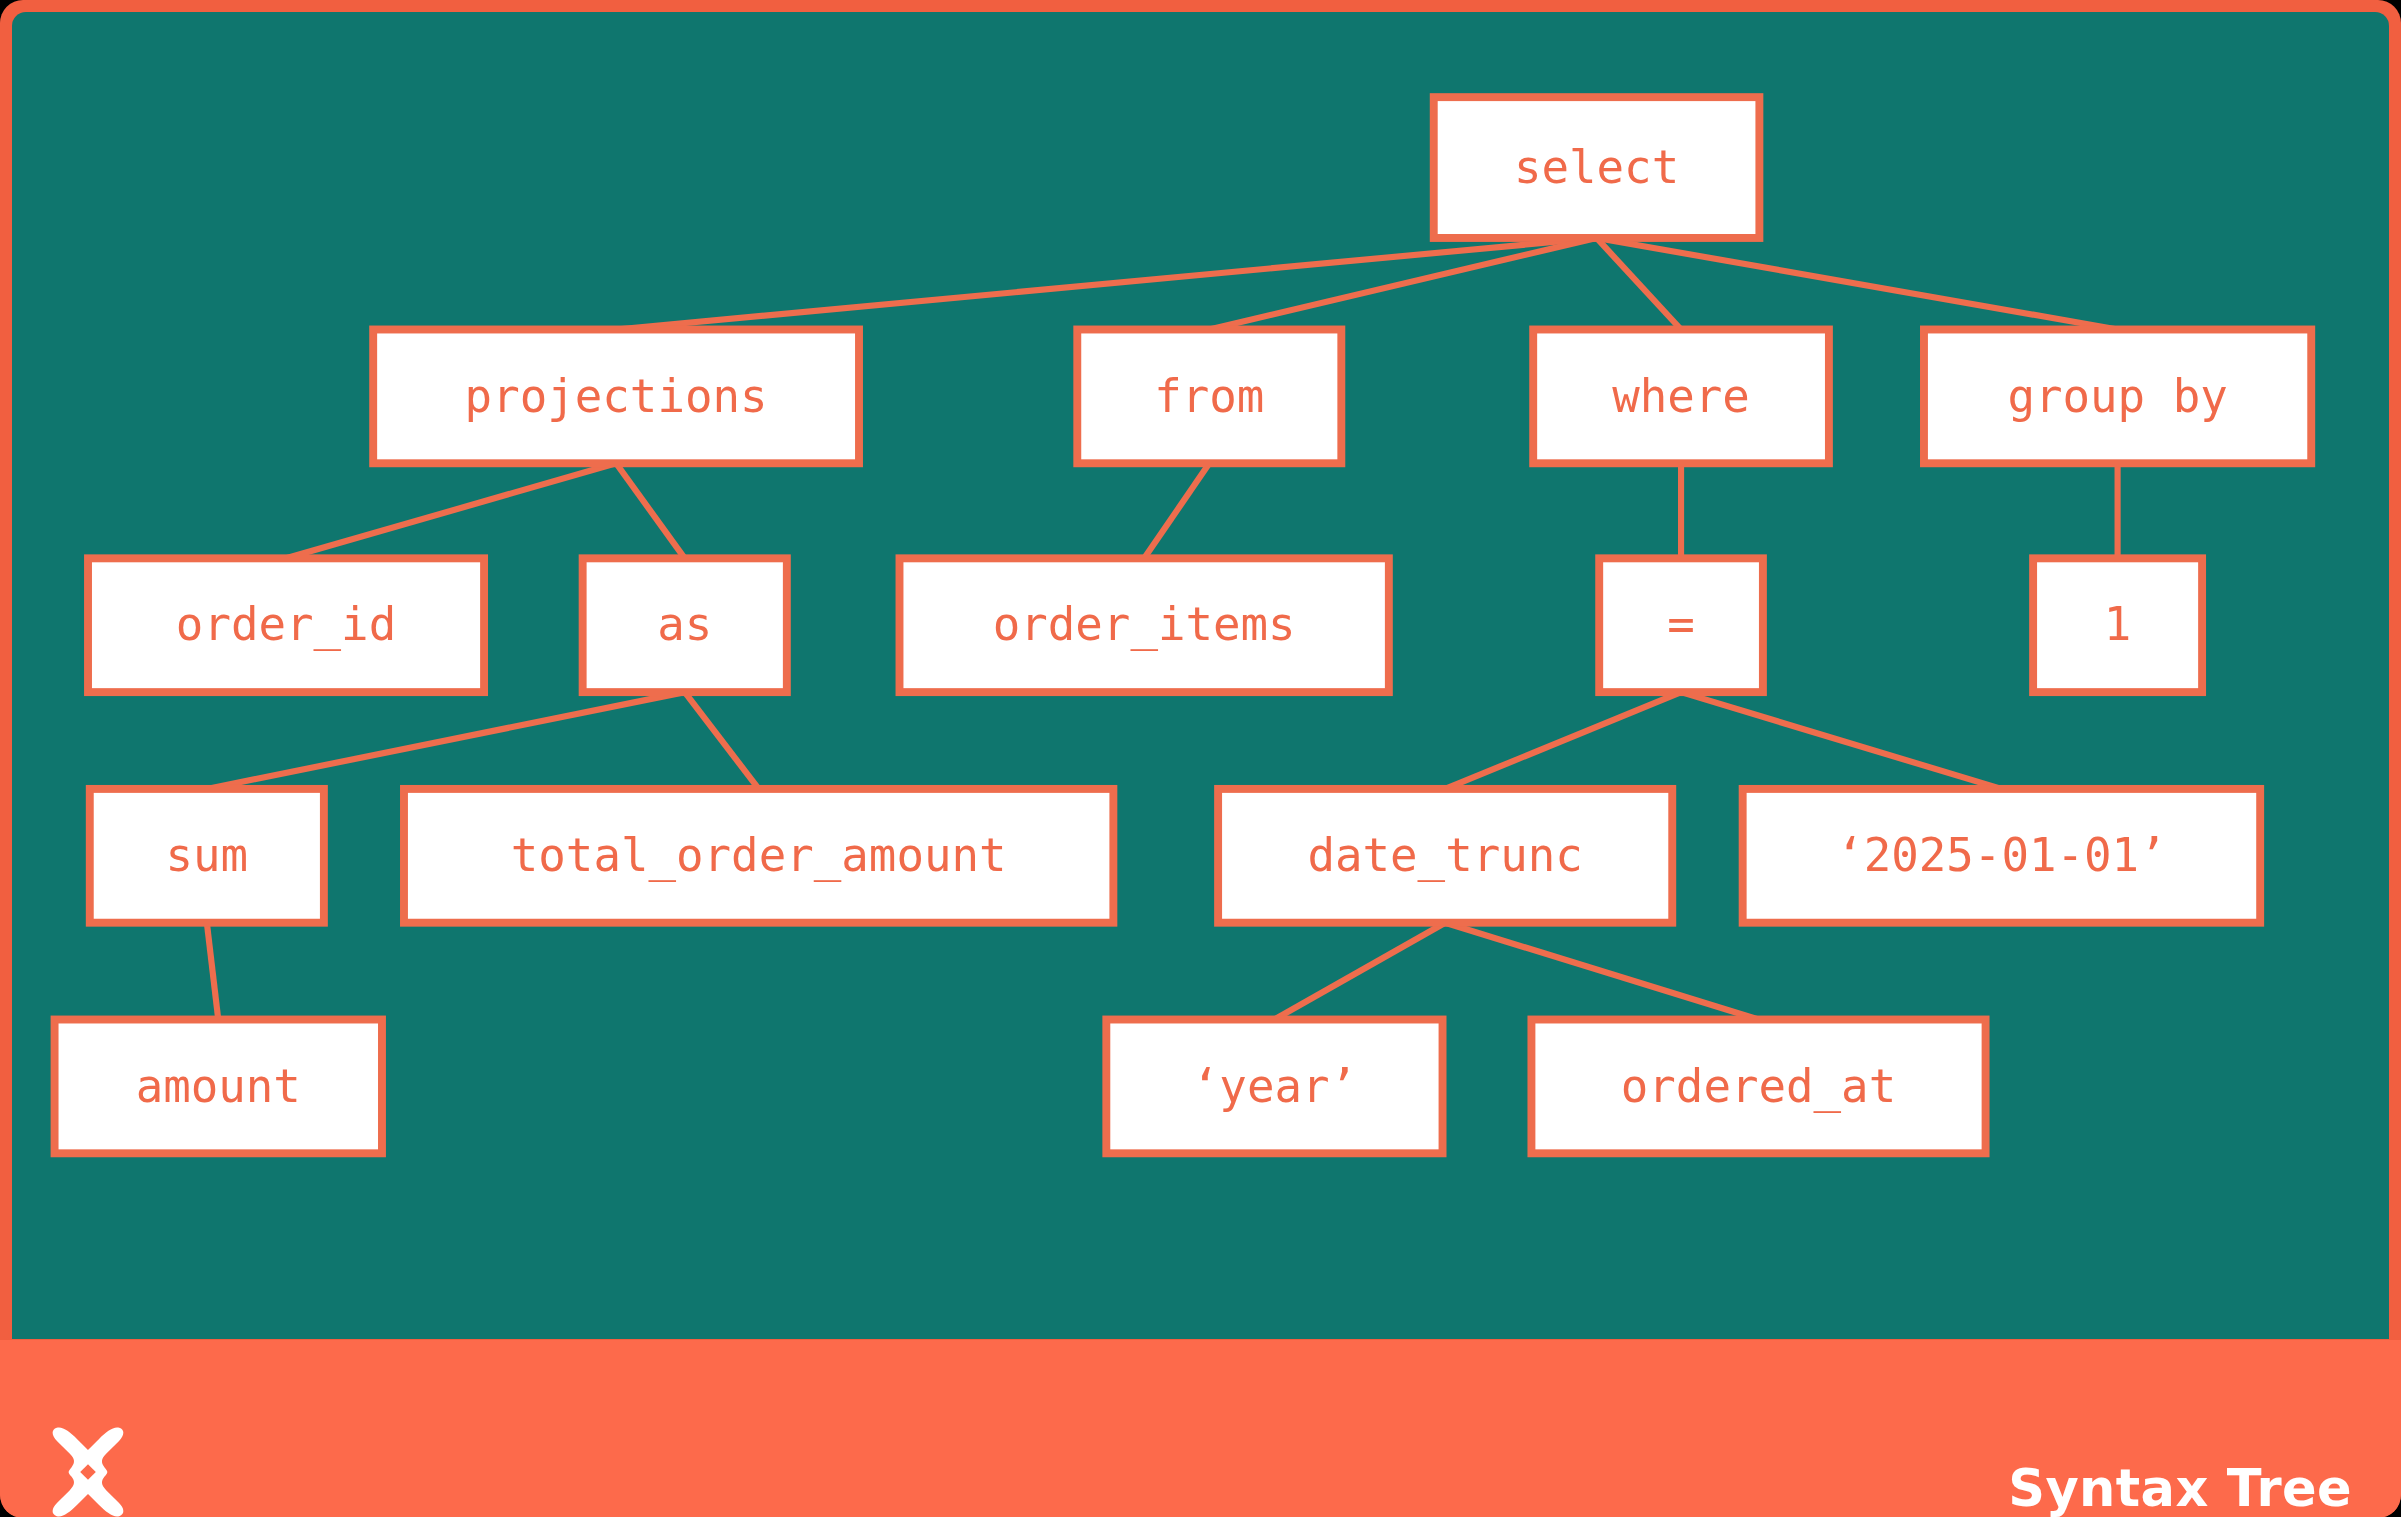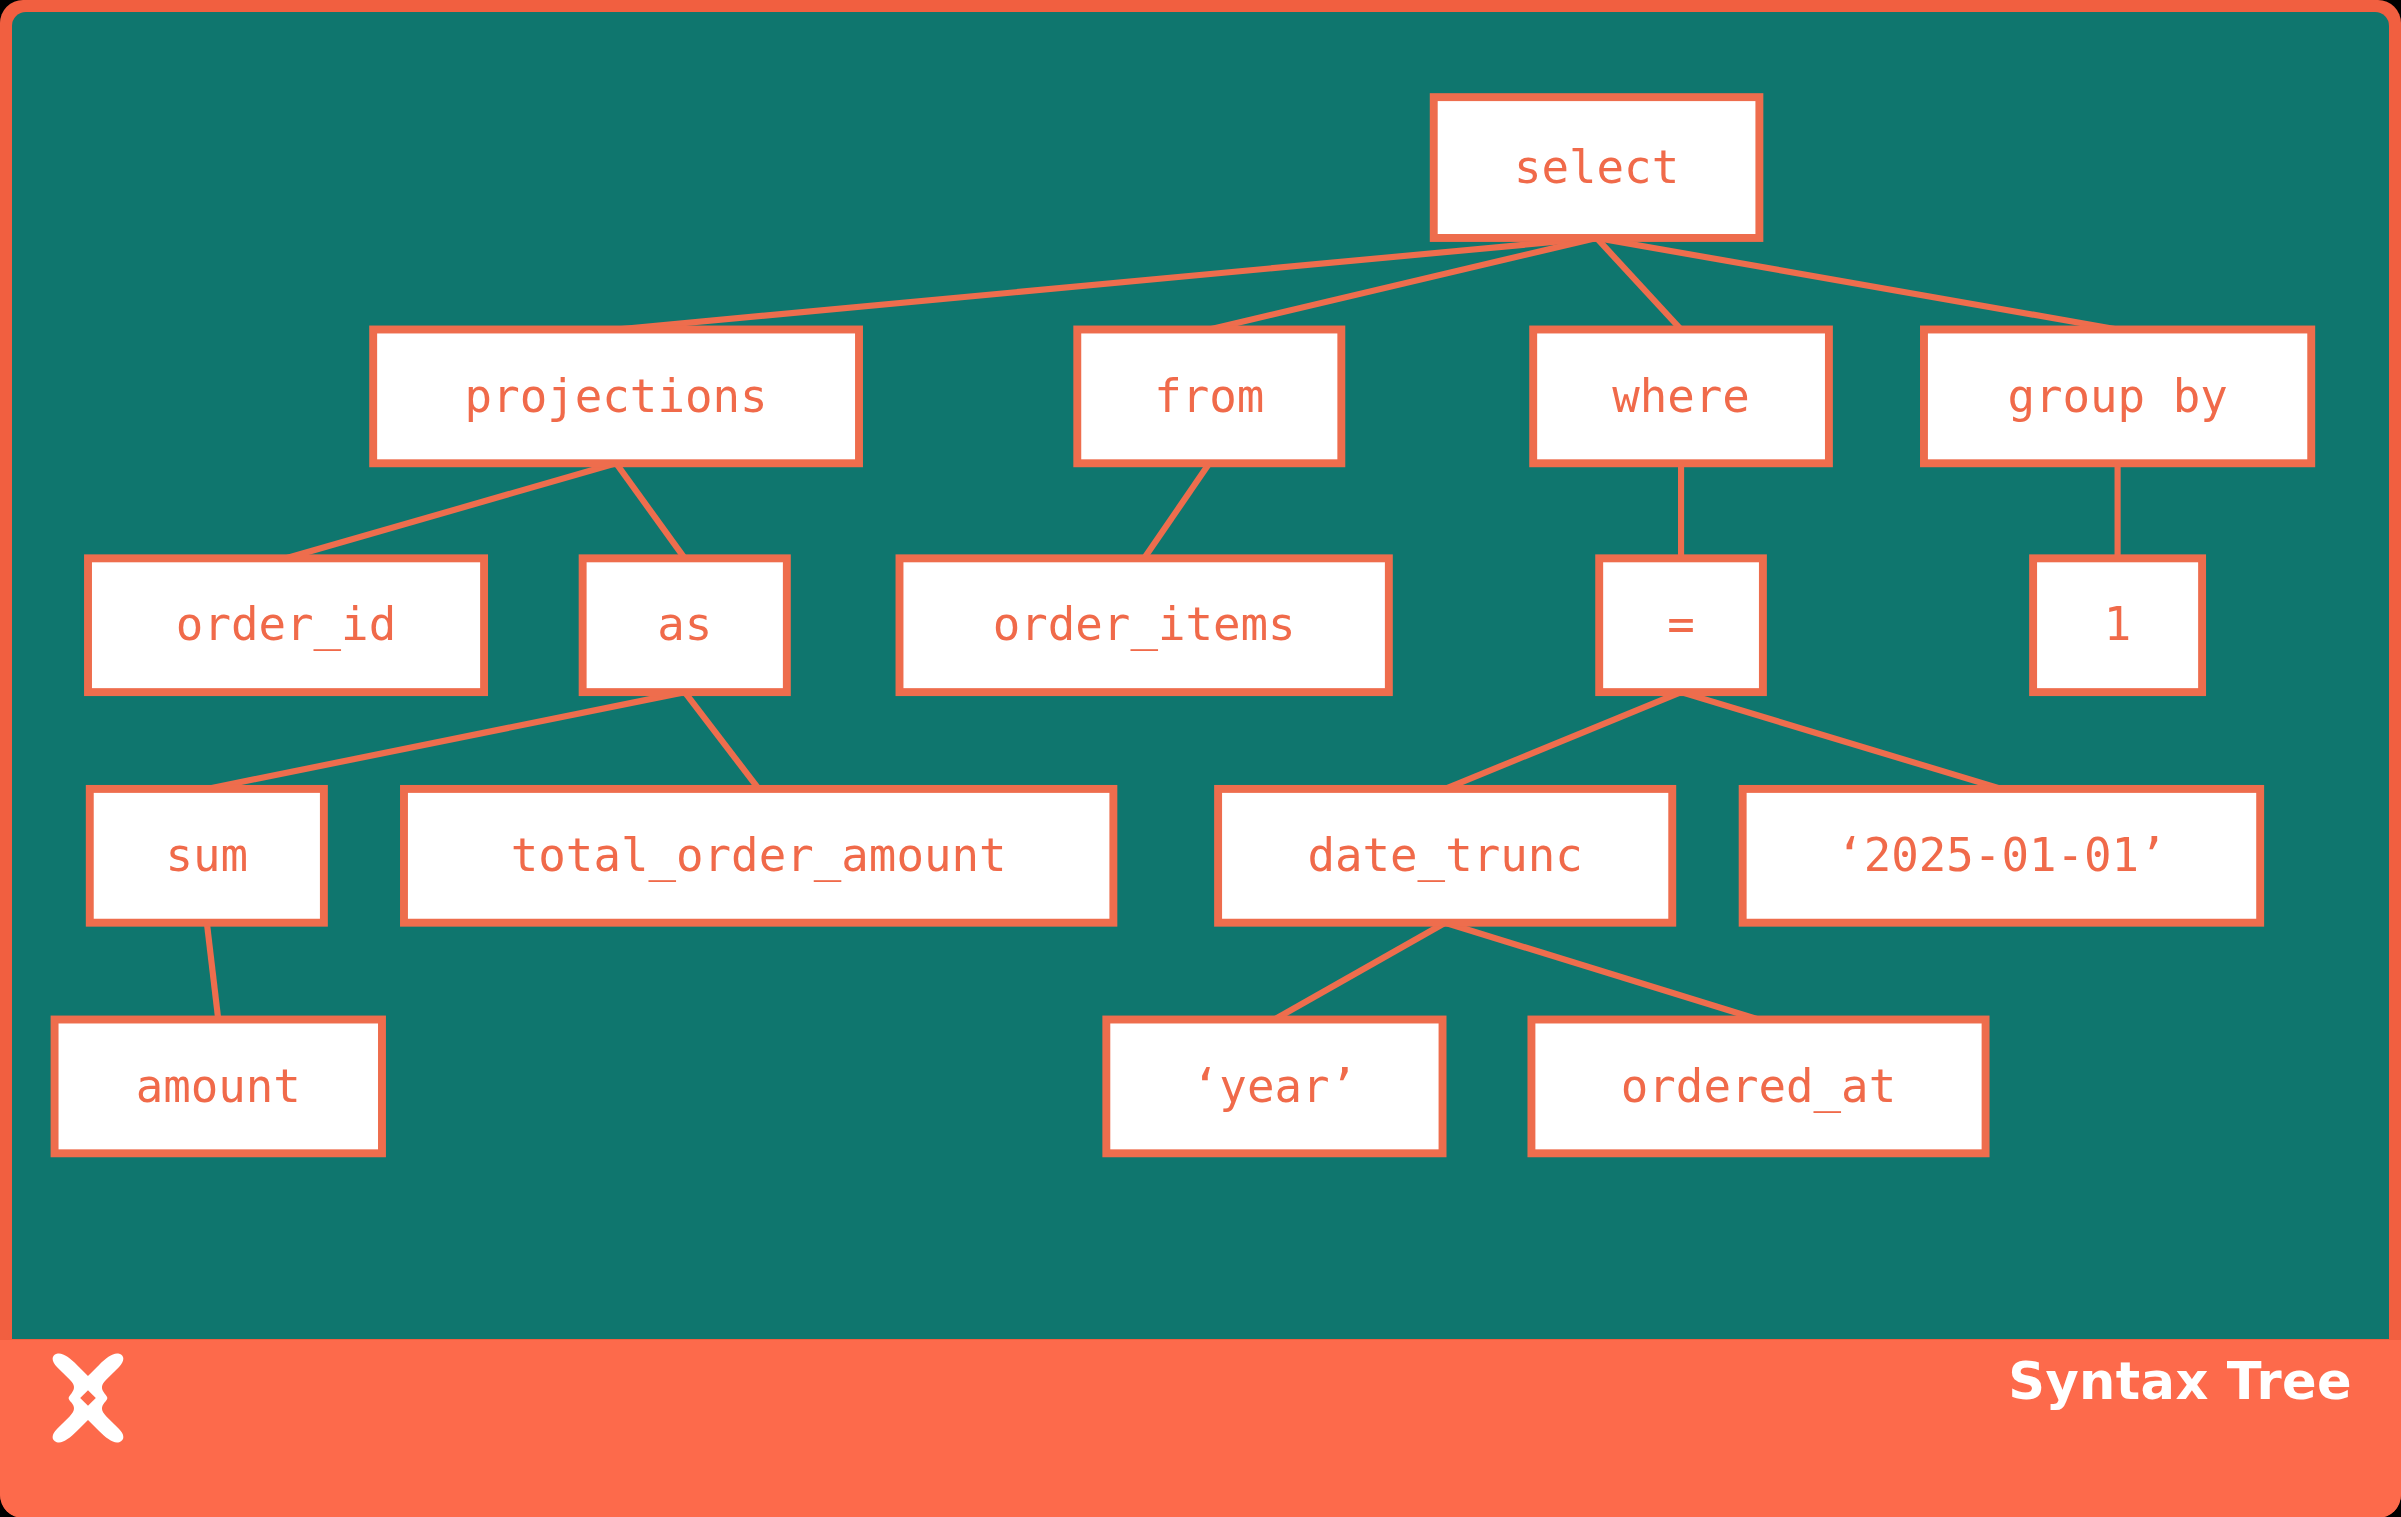--- a/index.html
+++ b/index.html
@@ -63,21 +63,21 @@
     top: 1340px;
     width: 2401px;
     height: 178px;
     background: #FD6A4B;
     border-radius: 0 0 23px 23px;
   }
   #footer-inner {
     position: absolute;
     left: 0; top: 0; right: 0; bottom: 0;
     display: flex;
-    align-items: flex-start;
+    align-items: flex-end;
     justify-content: space-between;
     padding: 12px 49px 0 42px;
     box-sizing: border-box;
     border-radius: 21px;
   }
   #logo {
     width: 92px;
     height: 92px;
     display: block;
   }

